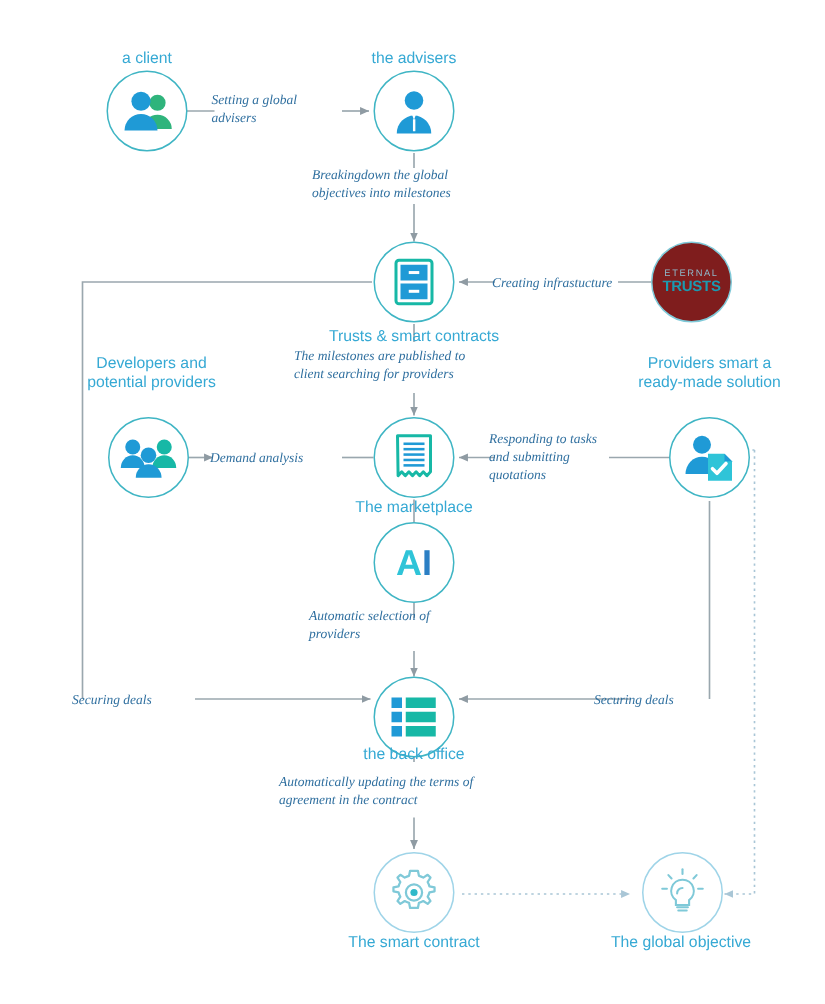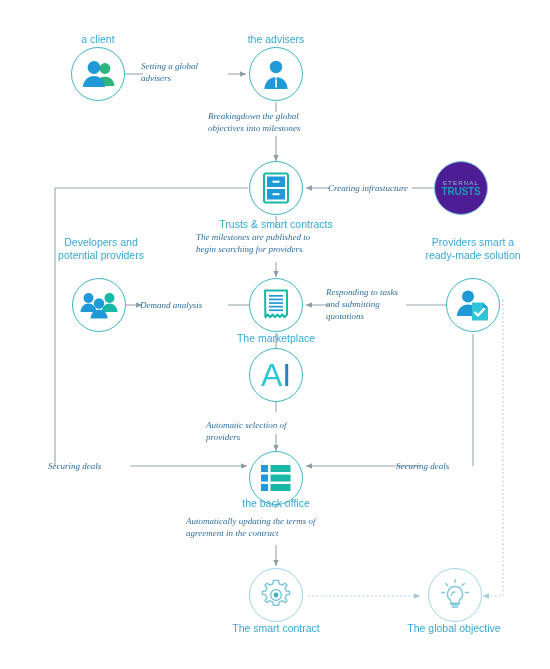--- a/index.html
+++ b/index.html
@@ -13,27 +13,27 @@
         display:flex;align-items:center;justify-content:center;}
   .node.pale{border-color:#9fd4e8;}
 
   .label{position:absolute;color:#36a9d4;font-size:10.5px;line-height:13px;
          text-align:center;white-space:nowrap;}
   .label.wrap{white-space:normal;}
 
   .edge-label{position:absolute;color:#2f6f9f;font-size:9px;line-height:12px;
               font-style:italic;text-align:left;font-family:"Liberation Serif",serif;}
 
-  .ai-text{font-size:32px;font-weight:normal;letter-spacing:0px;
+  .ai-text{font-size:24px;font-weight:bold;letter-spacing:0px;
            font-family:"Liberation Sans",sans-serif;line-height:27px;}
   .ai-a{color:#2fc4d8;}
   .ai-i{color:#2b7fc4;}
 
   .et-logo{position:absolute;width:54px;height:54px;border-radius:50%;
-           border:1.3px solid #7fc9d8;background:#4c1d95;box-sizing:border-box;
+           border:1.3px solid #7fc9d8;background:#7f1d1d;box-sizing:border-box;
            display:flex;flex-direction:column;align-items:center;justify-content:center;}
   .et-top{font-size:6.2px;letter-spacing:1.1px;color:#8fb8c9;line-height:7px;
           font-family:"Liberation Sans",sans-serif;}
   .et-bot{font-size:10px;font-weight:bold;letter-spacing:-0.2px;color:#1b9ab0;
           line-height:11px;font-family:"Liberation Sans",sans-serif;}
 </style>
 </head>
 <body>
 
 <div id="stage">
@@ -225,34 +225,34 @@
     <span>Breakingdown the global</span><br>
     <span>objectives into milestones</span>
   </div>
 
   <div class="edge-label" style="left:328px;top:182px;width:110px;text-align:left;">
     <span>Creating infrastucture</span>
   </div>
 
   <div class="edge-label" style="left:196px;top:231px;width:160px;">
     <span>The milestones are published to</span><br>
-    <span>begin searching for providers</span>
+    <span>client searching for providers</span>
   </div>
 
   <div class="edge-label" style="left:140px;top:299px;width:92px;">
     <span>Demand analysis</span>
   </div>
 
   <div class="edge-label" style="left:326px;top:286px;width:112px;">
     <span>Responding to tasks</span><br>
     <span>and submitting</span><br>
     <span>quotations</span>
   </div>
 
-  <div class="edge-label" style="left:206px;top:404px;width:140px;margin-top:15px;">
+  <div class="edge-label" style="left:206px;top:404px;width:140px;">
     <span>Automatic selection of</span><br>
     <span>providers</span>
   </div>
 
   <div class="edge-label" style="left:48px;top:460px;width:92px;text-align:left;">
     <span>Securing deals</span>
   </div>
 
   <div class="edge-label" style="left:396px;top:460px;width:92px;text-align:left;">
     <span>Securing deals</span>

